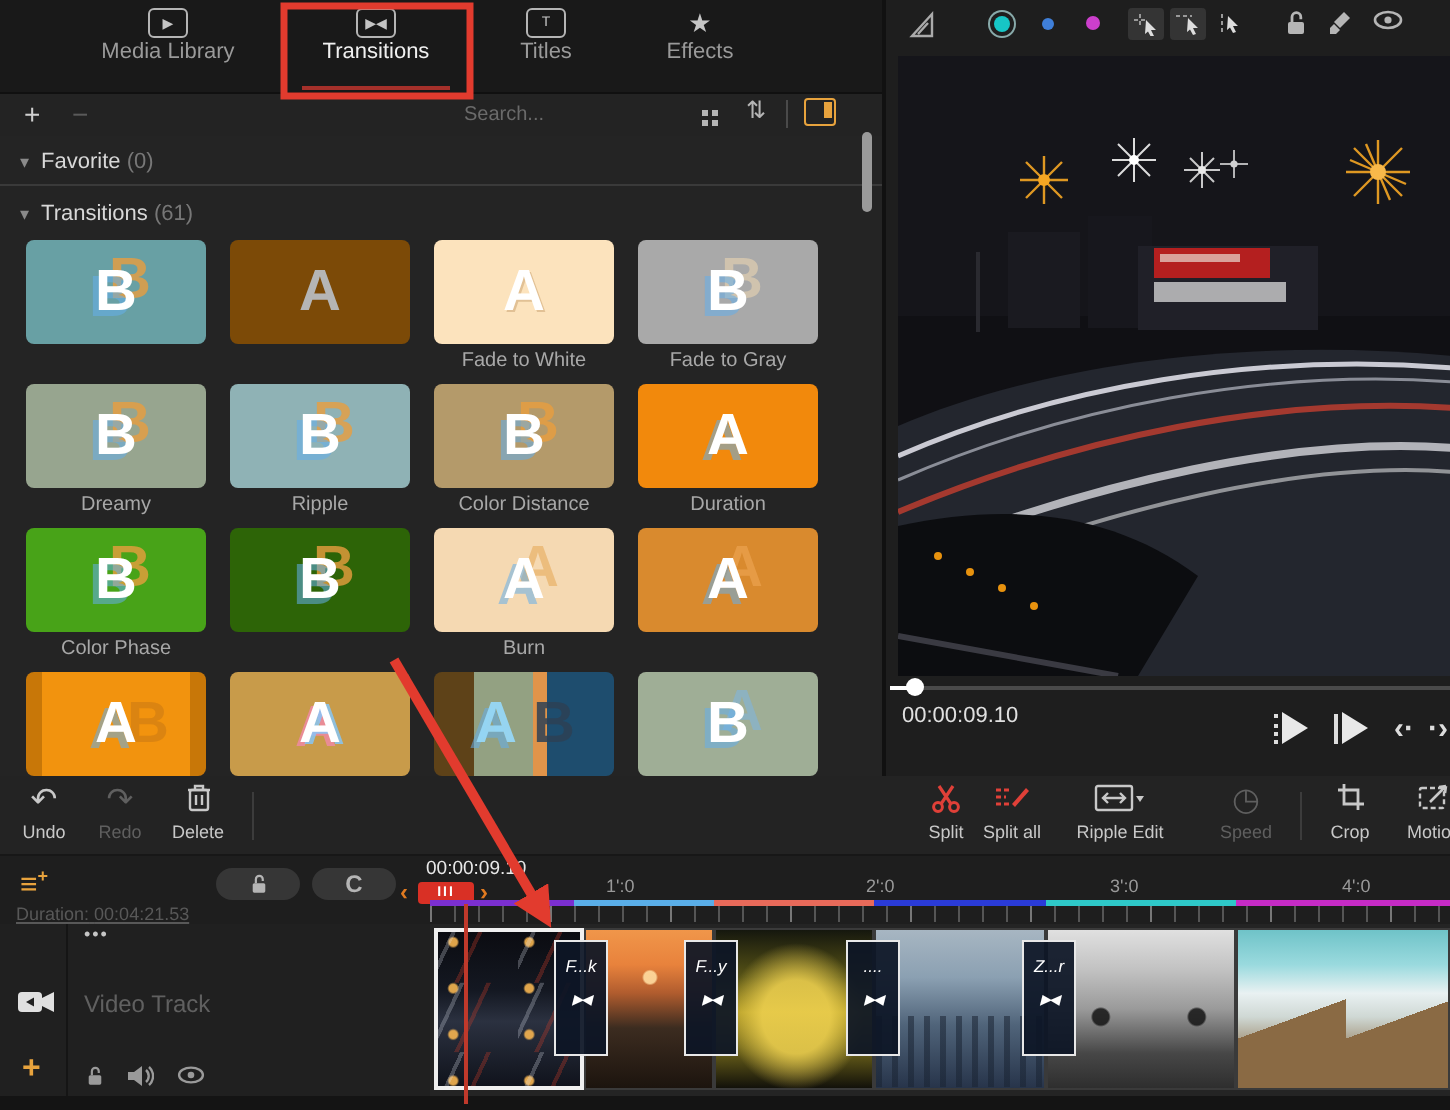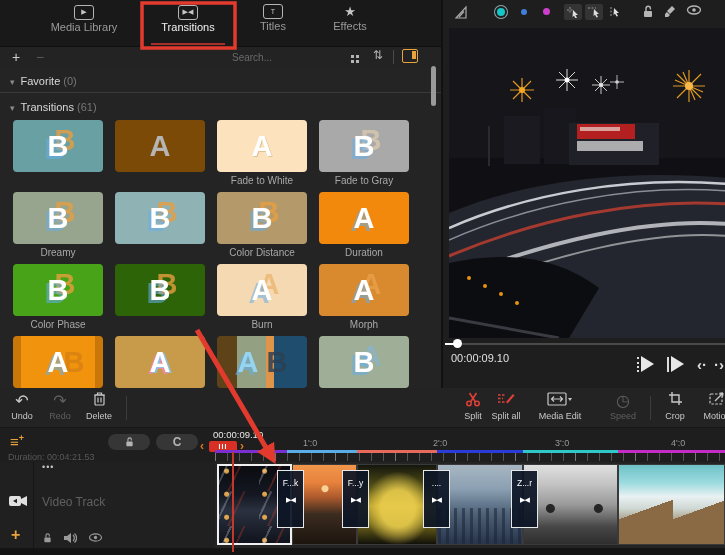--- a/index.html
+++ b/index.html
@@ -53,40 +53,40 @@
   #toolbar{position:absolute;left:0;top:388px;width:725px;height:40px;background:#232323;border-bottom:1px solid #171717;}
   .titem{position:absolute;top:3px;text-align:center;font-size:9px;color:#c8c8c8;}
   .titem .ico{display:block;height:20px;line-height:20px;font-size:16px;}
   .titem.dim{color:#5f5f5f;}
   .tsep{position:absolute;top:8px;width:1px;height:24px;background:#3c3c3c;}
   
   #tl-header{position:absolute;left:0;top:428px;width:725px;height:34px;background:#1e1e1e;}
   #addtrack{position:absolute;left:10px;top:5px;color:#e8a33d;font-size:15px;font-weight:bold;}
   #addtrack sup{font-size:9px;}
   .hbtn{position:absolute;top:6px;width:42px;height:16px;background:#363636;border-radius:8px;display:flex;align-items:center;justify-content:center;color:#b5b5b5;}
-  #duration{position:absolute;left:8px;top:24px;color:#585858;font-size:9px;}
+  #duration{position:absolute;left:8px;top:24px;color:#585858;font-size:9px;text-decoration:underline;}
   #ruler-time{position:absolute;left:213px;top:1px;color:#e8e8e8;font-size:9.5px;}
   #ph-marker{position:absolute;left:209px;top:13px;width:28px;height:11px;border-radius:2px;display:flex;align-items:center;justify-content:center;color:#fff;font-size:7px;font-weight:bold;letter-spacing:1px;}
   .ph-chev{position:absolute;top:11px;color:#e07a20;font-size:12px;font-weight:bold;}
   .rlabel{position:absolute;top:10px;color:#999;font-size:9px;}
   #ruler-segments{position:absolute;left:215px;top:22px;width:510px;height:3px;font-size:0;}
   #ruler-segments span{display:inline-block;height:3px;}
   #ruler-ticks{position:absolute;left:215px;top:25px;width:510px;height:8px;
     background:repeating-linear-gradient(90deg,#777 0 1px,transparent 1px 60px),repeating-linear-gradient(90deg,#555 0 1px,transparent 1px 12px);}
   
   #redticks{position:absolute;left:215px;top:462px;width:510px;height:3px;background:repeating-linear-gradient(90deg,#a03028 0 5px,transparent 5px 24px);}
   #track-area{position:absolute;left:0;top:462px;width:725px;height:86px;background:#1b1b1b;}
   #track-header{position:absolute;left:0;top:0;width:215px;height:86px;background:#202020;}
   #th-divider{position:absolute;left:33px;top:0;width:1px;height:86px;background:#151515;}
   #track-menu{position:absolute;left:42px;top:0px;color:#c5c5c5;font-size:9px;letter-spacing:1px;}
   #cam-icon{position:absolute;left:9px;top:32px;}
   #track-label{position:absolute;left:42px;top:33px;color:#606060;font-size:12px;}
   #track-add{position:absolute;left:11px;top:64px;color:#e8a33d;font-size:16px;font-weight:bold;}
   .th-ico{position:absolute;top:70px;}
-  #clips{position:absolute;left:215px;top:0;width:510px;height:86px;background:#242424;}
+  #clips{position:absolute;left:215px;top:0;width:510px;height:86px;background:#242424;font-style:italic;}
   .clip{position:absolute;top:2px;height:81px;border:1px solid #3a3a3a;}
   .clip.sel{border:2px solid #f0f0f0;}
   .ttrans{position:absolute;top:8px;width:27px;height:58px;background:rgba(13,22,38,.93);border:1px solid #e8e8e8;color:#fff;text-align:center;z-index:5;}
   .ttrans .tname{display:block;font-size:8.5px;margin-top:7px;white-space:nowrap;overflow:hidden;}
   .ttrans .ticn{display:block;font-size:7px;letter-spacing:-1px;margin-top:8px;color:#fff;}
   #playhead-line{position:absolute;left:232px;top:452px;width:2px;height:100px;background:#c0392b;z-index:40;}
   #bottom-strip{position:absolute;left:0;top:548px;width:725px;height:7px;background:#141414;}
   #annotations{position:absolute;left:0;top:0;z-index:90;pointer-events:none;}
   svg{display:block;}
 </style>
@@ -167,20 +167,21 @@
             <span class="g-back">B</span>
             <span class="g-front">B</span>
           </div>
         <div class="tlabel">Dreamy</div>
       </div>
       <div class="cell">
         <div class="thumb" style="background: rgb(143, 178, 181);">
             <span class="g-back">B</span>
             <span class="g-front">B</span>
           </div>
+        <div class="tlabel">Ripple</div>
       </div>
       <div class="cell">
         <div class="thumb" style="background: rgb(180, 154, 106);">
             <span class="g-back">B</span>
             <span class="g-front">B</span>
           </div>
         <div class="tlabel">Color Distance</div>
       </div>
       <div class="cell">
         <div class="thumb" style="background: rgb(242, 137, 12);">
@@ -207,21 +208,20 @@
             <span class="g-back" style="color:rgba(230,170,90,.6)">A</span>
             <span class="g-front">A</span>
           </div>
         <div class="tlabel">Burn</div>
       </div>
       <div class="cell">
         <div class="thumb" style="background: rgb(217, 138, 46);">
             <span class="g-back" style="color:rgba(240,170,90,.55)">A</span>
             <span class="g-front">A</span>
           </div>
-        <div class="tlabel">Morph</div>
       </div>
       <div class="cell">
         <div class="thumb" style="background: linear-gradient(90deg, rgb(200, 119, 8) 0px, rgb(200, 119, 8) 9%, rgb(242, 147, 14) 9%, rgb(242, 147, 14) 91%, rgb(200, 119, 8) 91%, rgb(200, 119, 8) 100%);">
             <span class="g-back" style="color:rgba(200,120,20,.55);transform:translate(16px,0)">B</span>
             <span class="g-front">A</span>
           </div>
 
       </div>
       <div class="cell">
         <div class="thumb" style="background: rgb(200, 155, 74);">
@@ -391,21 +391,21 @@
             <path d="M9,11 L16,3 L17.5,4.5 L10.5,12.5 Z" fill="#e04038"></path>
           </svg></span>
       <span>Split all</span>
     </div>
     <div class="titem" style="left:532px;width:56px;">
       <span class="ico"><svg width="26" height="16" viewBox="0 0 26 16" style="display:inline">
             <rect x="1" y="2" width="18" height="12" rx="1" fill="none" stroke="#c8c8c8" stroke-width="1.2"></rect>
             <path d="M5,8 h10 M7,5.5 L4.5,8 L7,10.5 M13,5.5 L15.5,8 L13,10.5" stroke="#c8c8c8" stroke-width="1.2" fill="none"></path>
             <path d="M21,7 l4,0 l-2,3 z" fill="#c8c8c8"></path>
           </svg></span>
-      <span>Media Edit</span>
+      <span>Ripple Edit</span>
     </div>
     <div class="titem dim" style="left:603px;width:40px;">
       <span class="ico">◷</span>
       <span>Speed</span>
     </div>
     <span class="tsep" style="left:650px;"></span>
     <div class="titem" style="left:657px;width:36px;">
       <span class="ico"><svg width="15" height="15" viewBox="0 0 15 15" style="display:inline">
             <path d="M4,1 V11 H14 M1,4 H11 V14" fill="none" stroke="#c8c8c8" stroke-width="1.4"></path>
           </svg></span>

